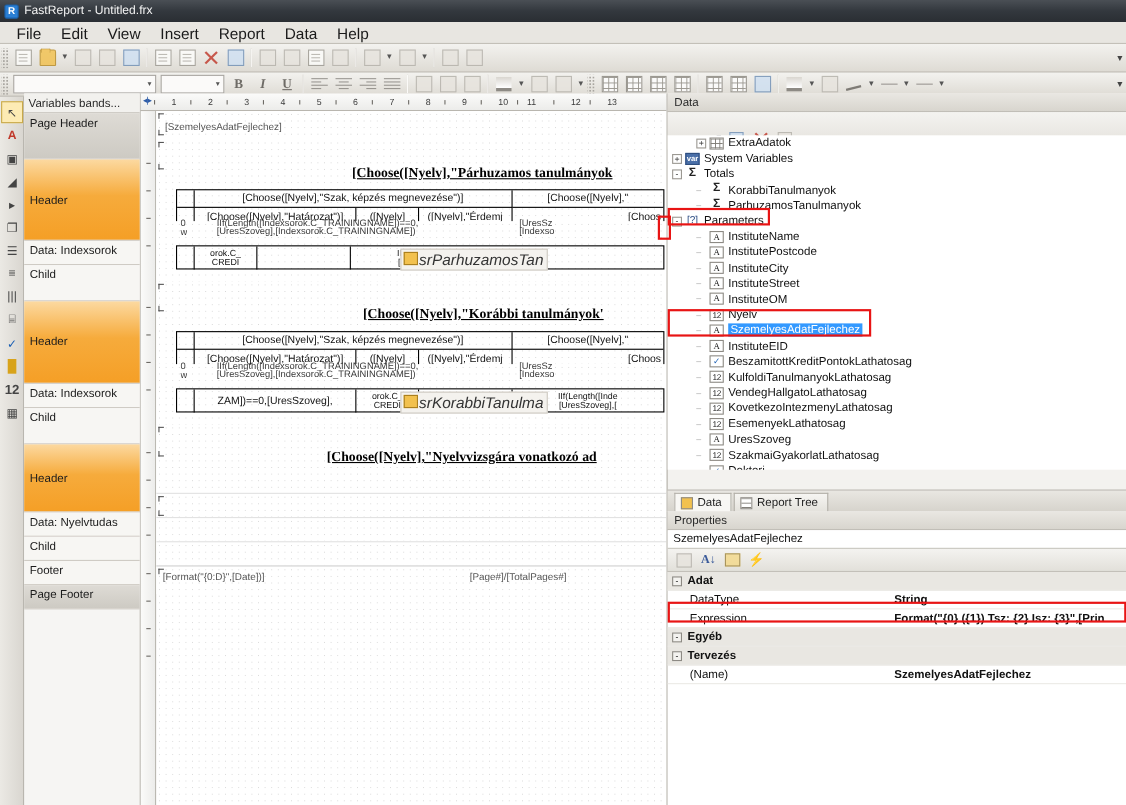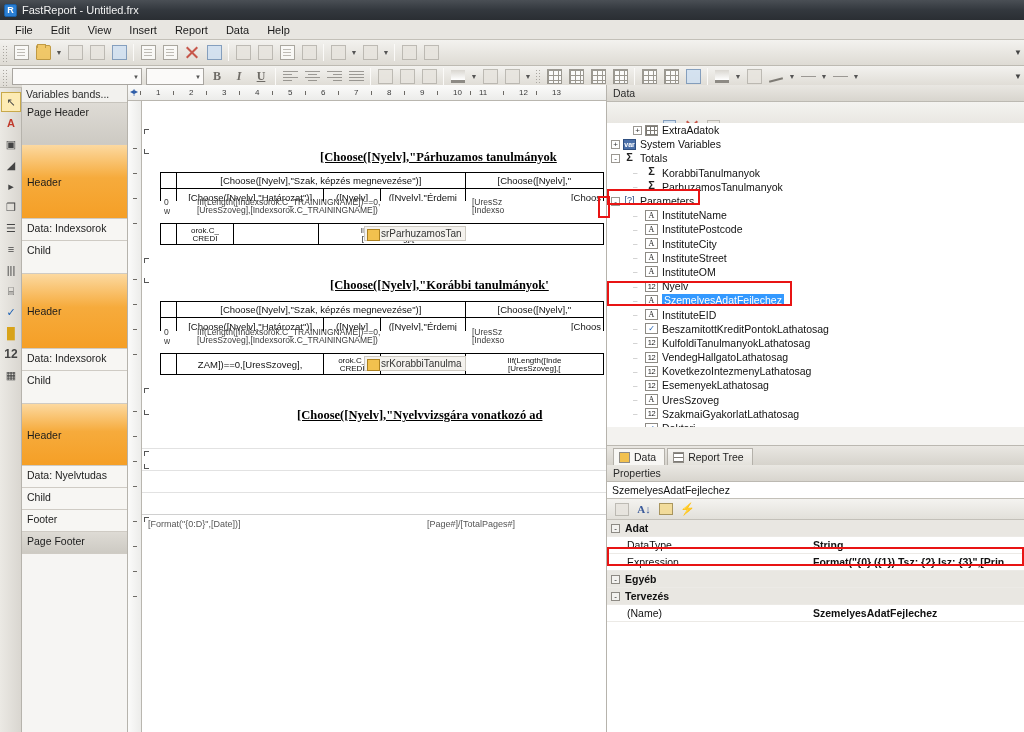--- a/index.html
+++ b/index.html
@@ -23,21 +23,21 @@
     display:flex; align-items:center; justify-content:center; margin-right:5px;
   }
   .tb-title { font-size:11px; color:#f2f2f2; }
 
   
   .menubar {
     position:absolute; left:0; top:20px; width:1024px; height:20px;
     background:#e8e6e1; border-bottom:1px solid #c3c0b8;
     display:flex; align-items:center; padding-left:6px;
   }
-  .menuitem { padding:2px 9px; font-size:11px; color:#1a1a1a; cursor:default; }
+  .menuitem { padding:2px 9px; font-size:14px; color:#1a1a1a; cursor:default; }
 
   
   .toolbar {
     position:absolute; left:0; width:1024px;
     background:linear-gradient(180deg,#f3f2ef 0%,#dedbd4 100%);
     border-bottom:1px solid #bdbab2; display:flex; align-items:center;
   }
   #toolbar1 { top:40px; height:26px; }
   #toolbar2 { top:66px; height:22px; }
   .grip { width:7px; height:18px; margin:0 2px 0 1px;
@@ -160,21 +160,21 @@
     height:16px; background:transparent;
   }
   .tbl .tr:last-child .td { border-bottom:none; }
   .tbl .td:last-child { border-right:none; }
   .dataline {
     position:absolute; font-size:8.5px; color:#3a3a3a; white-space:nowrap;
     line-height:9px; overflow:hidden;
   }
   .subrep {
     position:absolute; background:#f4f2ee; border:1px solid #cdc9c1;
-    font-size:10px; color:#333; padding:1px 3px 1px 16px; white-space:nowrap;
+    font-size:14px; color:#333; padding:1px 3px 1px 16px; white-space:nowrap;font-style:italic;
   }
   .subrep:before {
     content:""; position:absolute; left:2px; top:2px; width:11px; height:10px;
     background:#f2c14e; border:1px solid #ab801f;
   }
   .footertxt { position:absolute; font-size:9px; color:#555; white-space:nowrap; }
 
   
   .datapanel { position:absolute; left:606px; top:85px; width:418px; height:380px;
      background:#f3f2ef; border-left:1px solid #b6b3ac; }
@@ -556,20 +556,25 @@
       <div class="vminor" style="top: 360px;"></div>
       <div class="vminor" style="top: 385px;"></div>
       <div class="vminor" style="top: 420px;"></div>
       <div class="vminor" style="top: 445px;"></div>
       <div class="vminor" style="top: 470px;"></div>
       <div class="vminor" style="top: 495px;"></div>
     </div>
 
   <div class="canvas">
 
+    <div class="band-strip" style="top:0;height:26px;">
+      <div class="bmark tl" style="left:2px;top:2px;"></div>
+      <div class="bmark bl" style="left:2px;top:17px;"></div>
+      <div class="footertxt" style="left:8px;top:9px;">[SzemelyesAdatFejlechez]</div>
+    </div>
 
     <div class="band-strip" style="top:26px;height:74px;">
       <div class="bmark tl" style="left:2px;top:2px;"></div>
       <div class="bmark bl" style="left:2px;top:22px;"></div>
       <div class="rtitle" style="left:178px;top:23px;">[Choose([Nyelv],"Párhuzamos tanulmányok</div>
       <div class="tbl" style="left:18px;top:45px;width:444px;height:35px;">
         <div class="tr">
           <div class="td" style="width:16px;"></div>
           <div class="td" style="width:290px;">[Choose([Nyelv],"Szak, képzés megnevezése")]</div>
           <div class="td" style="width:138px;">[Choose([Nyelv],"</div>

